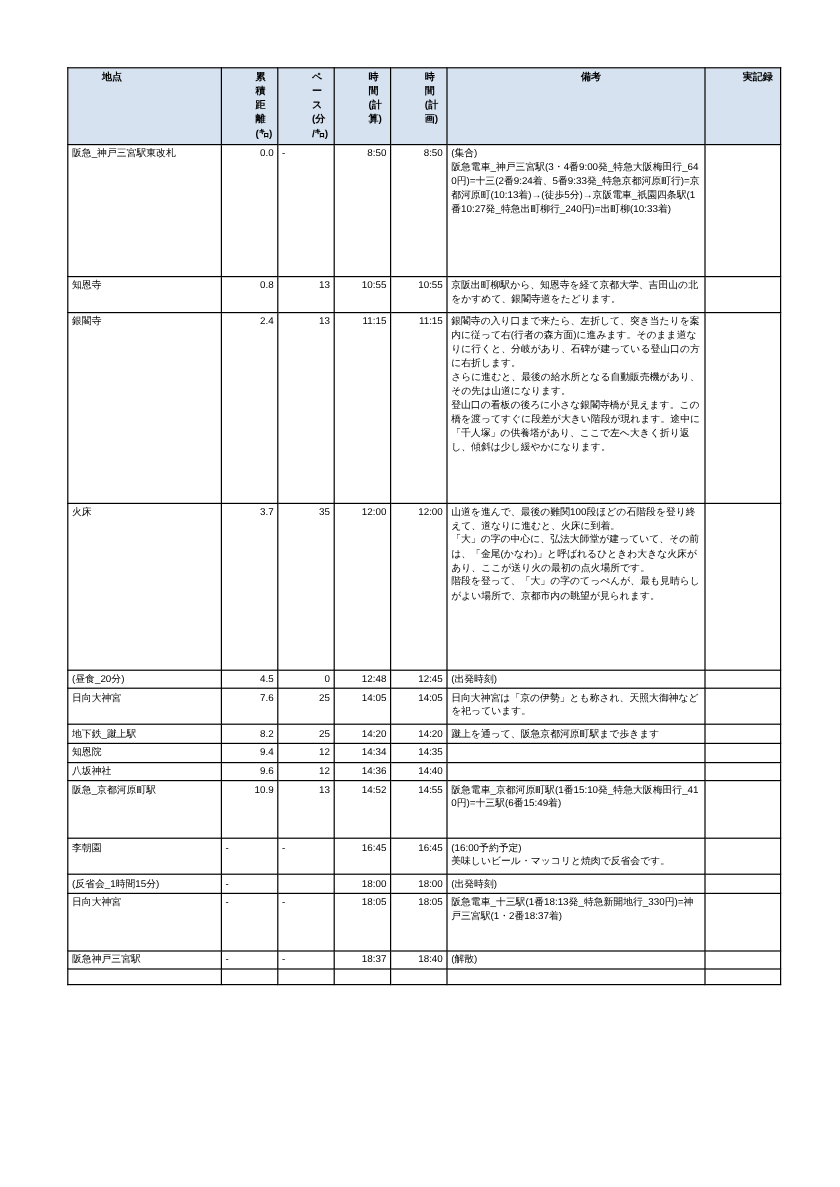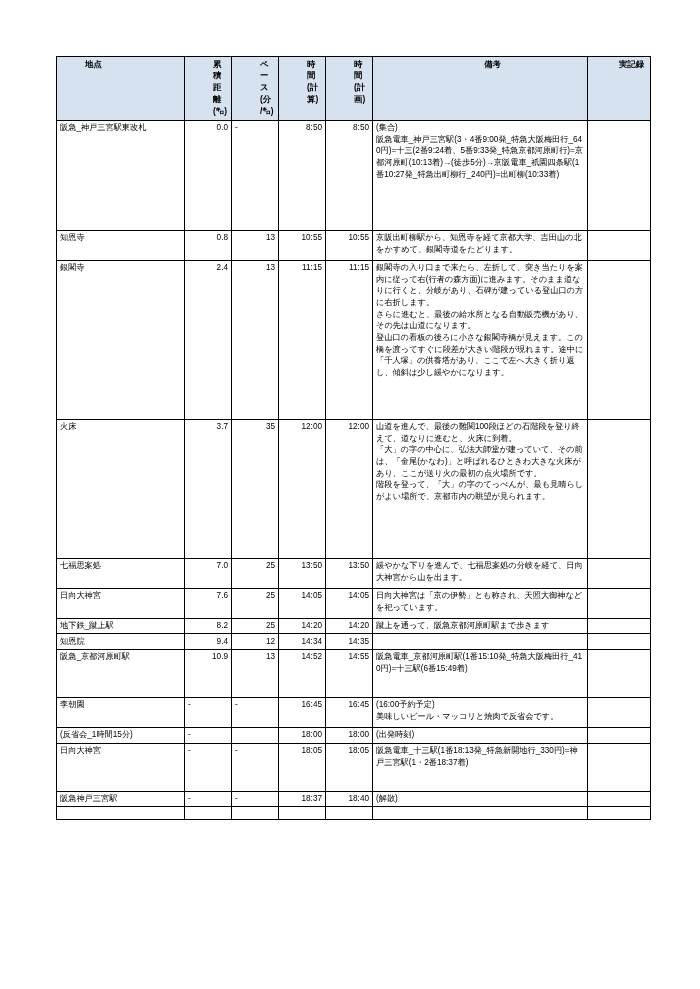--- a/index.html
+++ b/index.html
@@ -132,27 +132,27 @@
         </tr>
         <tr style="height: 139px;">
           <td class="place">火床</td>
           <td class="num">3.7</td>
           <td class="num">35</td>
           <td class="num">12:00</td>
           <td class="num">12:00</td>
           <td class="remarks">山道を進んで、最後の難関100段ほどの石階段を登り終えて、道なりに進むと、火床に到着。<br>「大」の字の中心に、弘法大師堂が建っていて、その前は、「金尾(かなわ)」と呼ばれるひときわ大きな火床があり、ここが送り火の最初の点火場所です。<br>階段を登って、「大」の字のてっぺんが、最も見晴らしがよい場所で、京都市内の眺望が見られます。</td>
           <td class="actual"></td>
         </tr>
-        <tr style="height: 30px;">
-          <td class="place">七福思案処</td>
-          <td class="num">7.0</td>
-          <td class="num">25</td>
-          <td class="num">13:50</td>
-          <td class="num">13:50</td>
-          <td class="remarks">緩やかな下りを進んで、七福思案処の分岐を経て、日向大神宮から山を出ます。</td>
+        <tr style="height: 13px;">
+          <td class="place">(昼食_20分)</td>
+          <td class="num">4.5</td>
+          <td class="num">0</td>
+          <td class="num">12:48</td>
+          <td class="num">12:45</td>
+          <td class="remarks">(出発時刻)</td>
           <td class="actual"></td>
         </tr>
         <tr style="height: 30px;">
           <td class="place">日向大神宮</td>
           <td class="num">7.6</td>
           <td class="num">25</td>
           <td class="num">14:05</td>
           <td class="num">14:05</td>
           <td class="remarks">日向大神宮は「京の伊勢」とも称され、天照大御神などを祀っています。</td>
           <td class="actual"></td>
@@ -168,20 +168,29 @@
         </tr>
         <tr style="height: 13px;">
           <td class="place">知恩院</td>
           <td class="num">9.4</td>
           <td class="num">12</td>
           <td class="num">14:34</td>
           <td class="num">14:35</td>
           <td class="remarks"></td>
           <td class="actual"></td>
         </tr>
+        <tr style="height: 13px;">
+          <td class="place">八坂神社</td>
+          <td class="num">9.6</td>
+          <td class="num">12</td>
+          <td class="num">14:36</td>
+          <td class="num">14:40</td>
+          <td class="remarks"></td>
+          <td class="actual"></td>
+        </tr>
         <tr style="height: 48px;">
           <td class="place">阪急_京都河原町駅</td>
           <td class="num">10.9</td>
           <td class="num">13</td>
           <td class="num">14:52</td>
           <td class="num">14:55</td>
           <td class="remarks">阪急電車_京都河原町駅(1番15:10発_特急大阪梅田行_410円)=十三駅(6番15:49着)</td>
           <td class="actual"></td>
         </tr>
         <tr style="height: 30px;">

